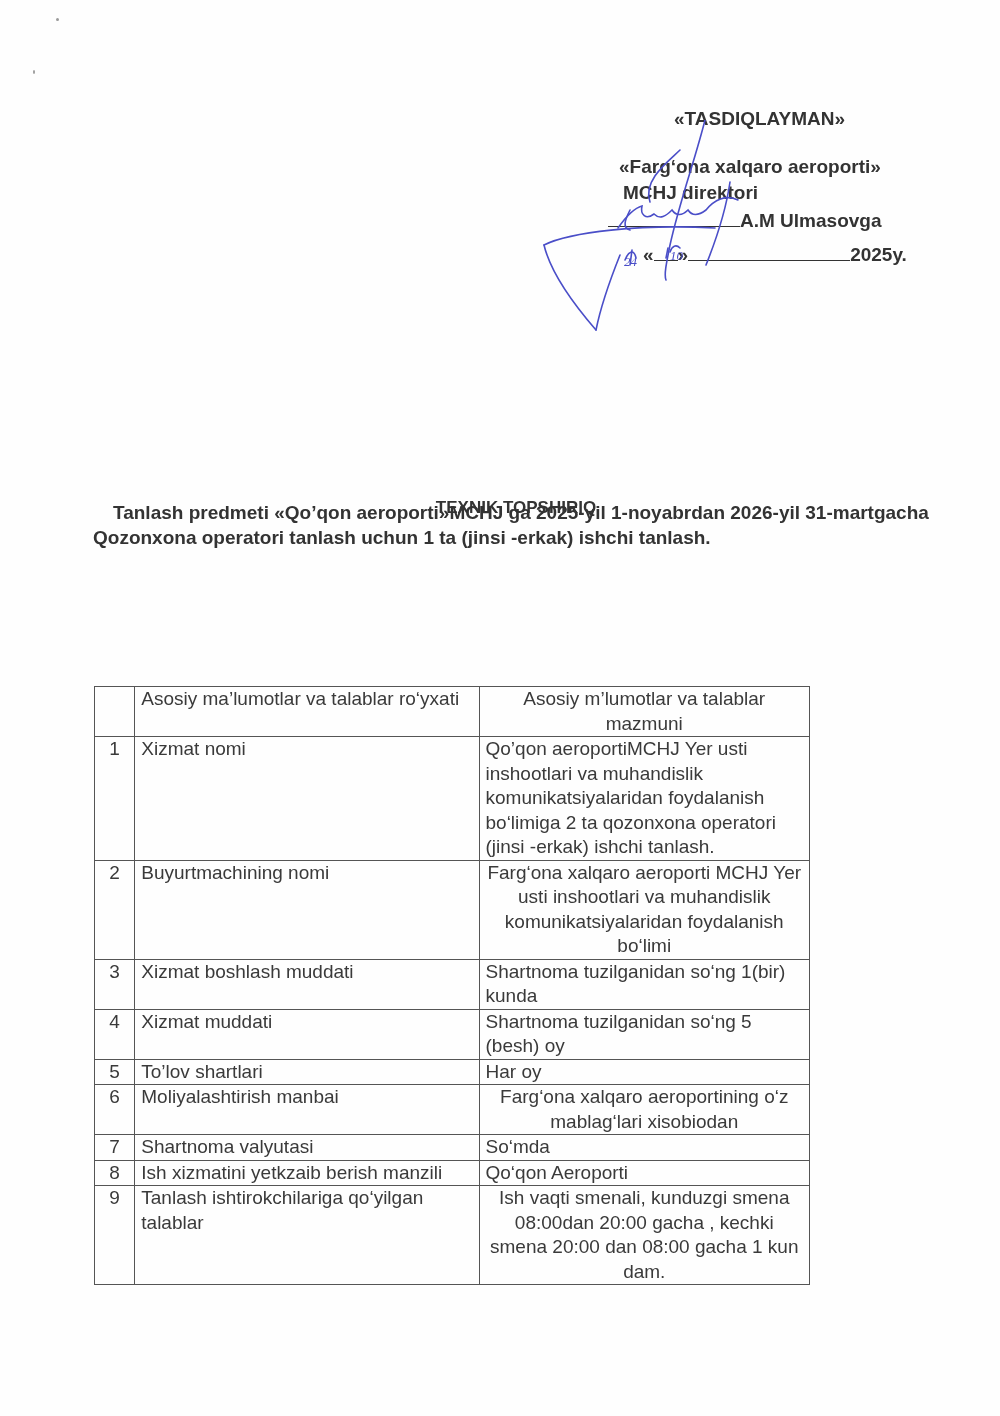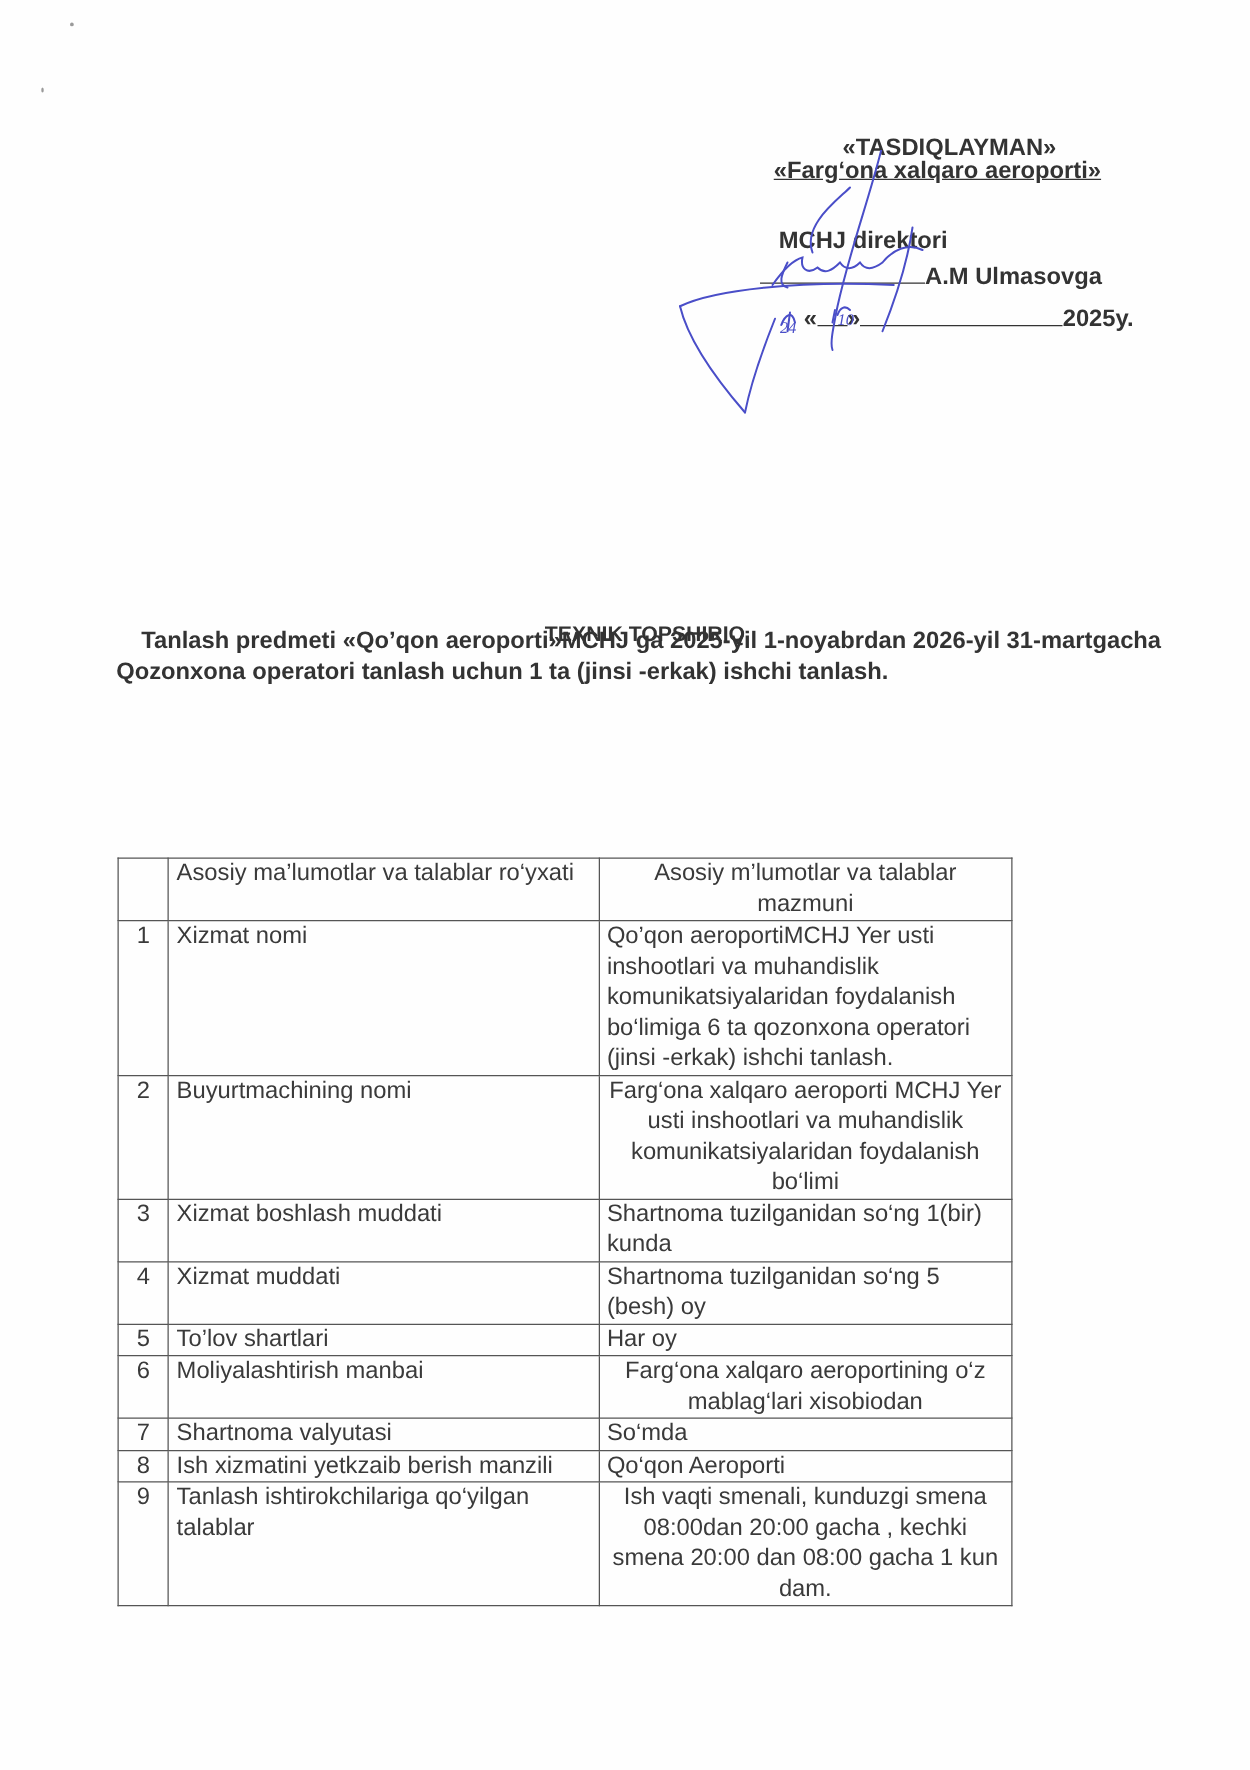--- a/index.html
+++ b/index.html
@@ -9,21 +9,21 @@
     }
     .page { position: absolute; inset: 0; background: #fefefe; padding-left: 13px; }
     .speck { position: absolute; width: 3px; height: 3px; border-radius: 50%; background: #9a9a9a; }
 
     .approval {
       position: absolute; left: 600px; top: 108px; width: 340px;
       font-weight: bold; font-size: 19px; color: #333;
     }
     .approval .line { position: absolute; white-space: nowrap; }
     .ap-title { left: 74px; top: 0; }
-    .ap-org { left: 19px; top: 18px; text-decoration: underline; }
+    .ap-org { left: 19px; top: 48px; }
     .ap-pos { left: 23px; top: 74px; }
     .ap-name { left: 8px; top: 102px; }
     .ap-name .sigline { display: inline-block; width: 132px; border-bottom: 1.5px solid #333; height: 16px; vertical-align: baseline; }
     .ap-date { left: 8px; top: 136px; margin-left: 35px; }
     .ap-date .dl { display: inline-block; border-bottom: 1.5px solid #333; height: 16px; }
     .signature { position: absolute; left: 530px; top: 120px; width: 250px; height: 215px; pointer-events: none; }
 
     .doc-title {
       position: absolute; left: 16px; width: 1000px; top: 498px; text-align: center;
       font-weight: bold; font-size: 17px; color: #333;
@@ -87,21 +87,21 @@
   <table class="req">
     <tbody>
         <tr>
       <td class="num"></td>
       <td class="name">Asosiy ma’lumotlar va talablar ro‘yxati</td>
       <td class="val center">Asosiy m’lumotlar va talablar mazmuni</td>
     </tr>
     <tr>
       <td class="num">1</td>
       <td class="name">Xizmat nomi</td>
-      <td class="val">Qo’qon aeroportiMCHJ Yer usti inshootlari va muhandislik komunikatsiyalaridan foydalanish bo‘limiga 6 ta qozonxona operatori (jinsi -erkak) ishchi tanlash.</td>
+      <td class="val">Qo’qon aeroportiMCHJ Yer usti inshootlari va muhandislik komunikatsiyalaridan foydalanish bo‘limiga 2 ta qozonxona operatori (jinsi -erkak) ishchi tanlash.</td>
     </tr>
     <tr>
       <td class="num">2</td>
       <td class="name">Buyurtmachining nomi</td>
       <td class="val center">Farg‘ona xalqaro aeroporti MCHJ Yer usti inshootlari va muhandislik komunikatsiyalaridan foydalanish bo‘limi</td>
     </tr>
     <tr>
       <td class="num">3</td>
       <td class="name">Xizmat boshlash muddati</td>
       <td class="val">Shartnoma tuzilganidan so‘ng 1(bir) kunda</td>

